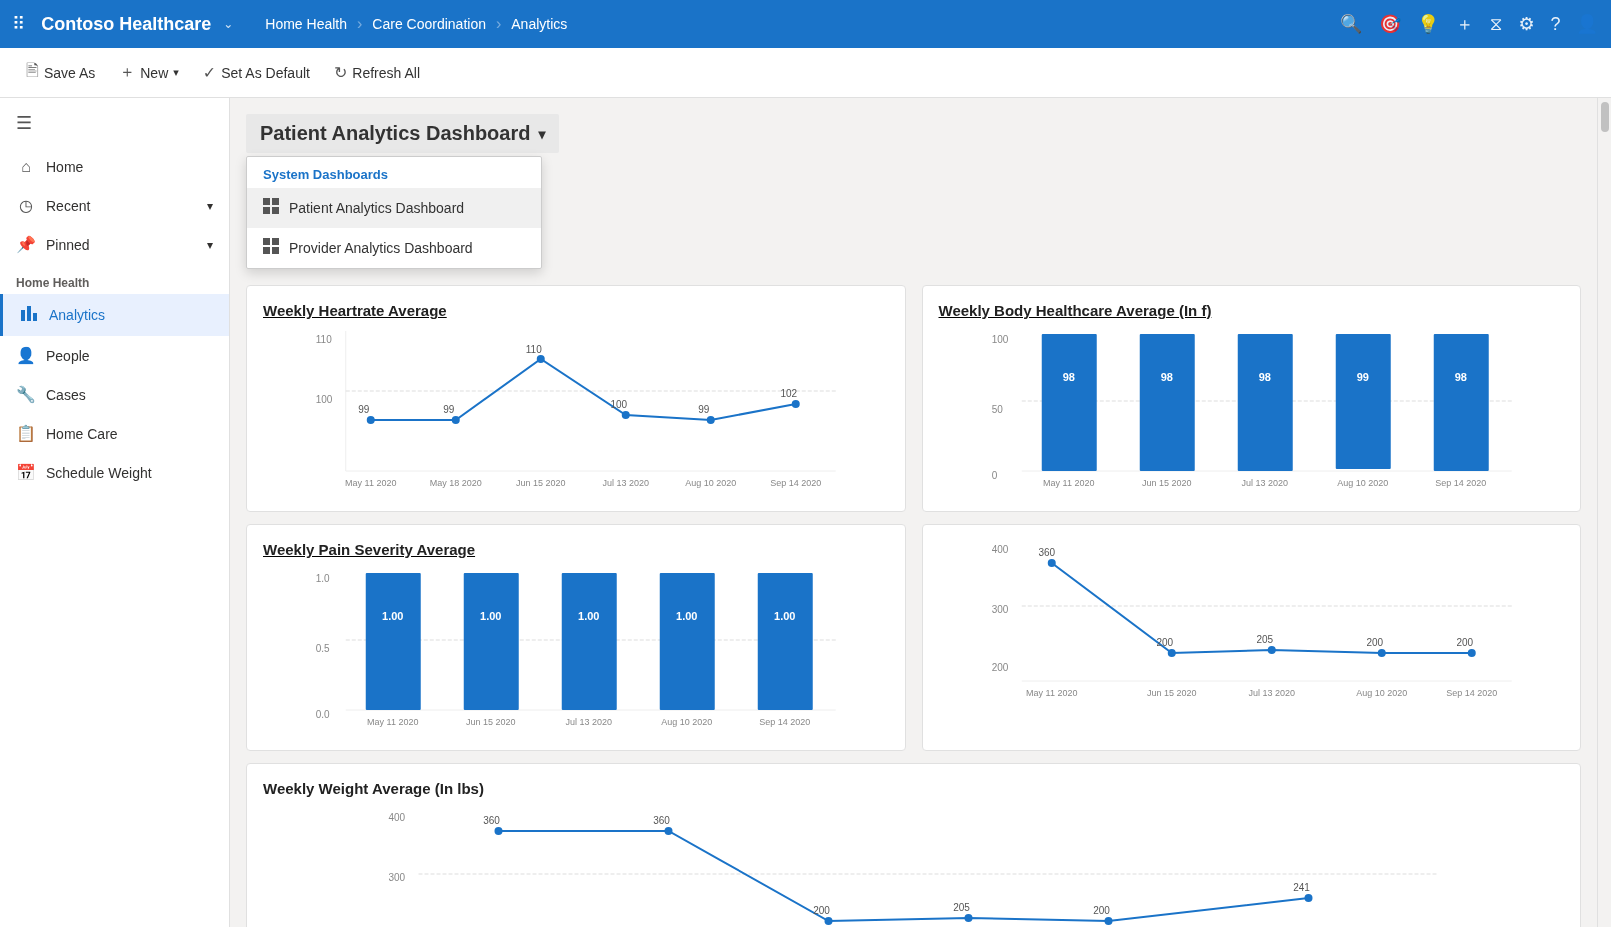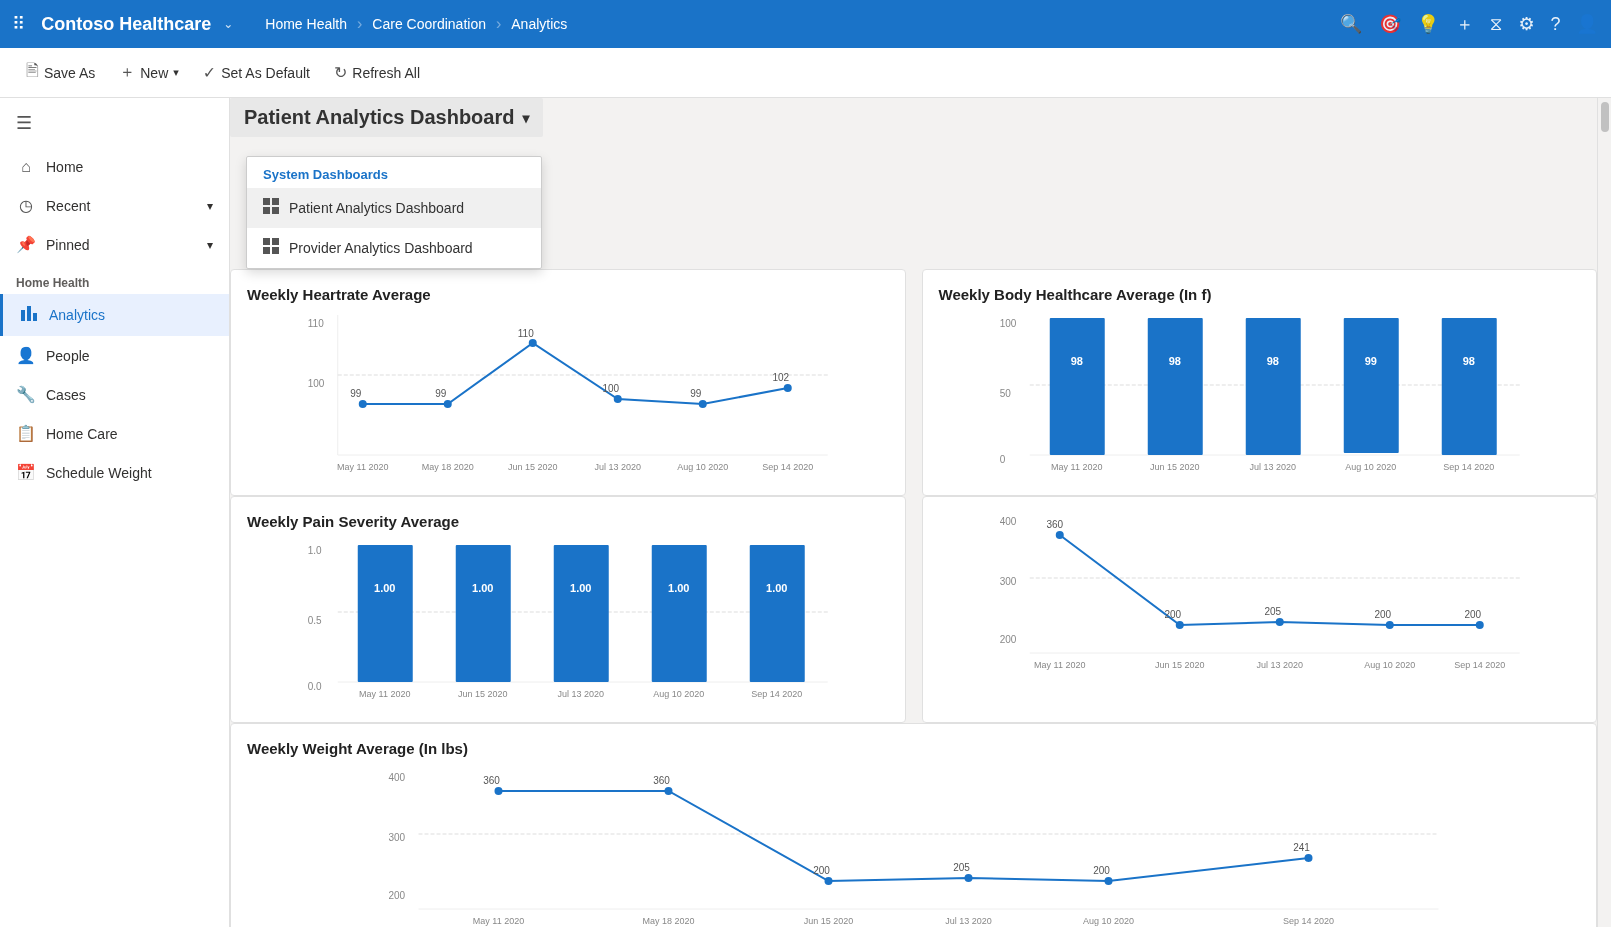--- a/index.html
+++ b/index.html
@@ -94,20 +94,21 @@
       background: #e8f0fe;
       border-left: 3px solid #1a73c8;
       color: #1a73c8;
     }
     .sidebar-nav-item.active .nav-icon { color: #1a73c8; }
 
     
     .content {
       flex: 1;
       overflow-y: auto;
+      padding: 16px;
       position: relative;
     }
 
     
     .dashboard-header {
       display: flex;
       align-items: center;
       margin-bottom: 12px;
     }
     .dashboard-title-btn {
@@ -153,20 +154,22 @@
       color: #333;
     }
     .dropdown-item.selected { background: #f0f0f0; }
     .dropdown-item .dash-icon { font-size: 16px; color: #555; }
 
     
     .charts-grid-top {
       display: grid;
       grid-template-columns: 1fr 1fr;
       gap: 16px;
+      margin-bottom: 12px;
+      text-decoration: underline;
     }
     .chart-card {
       background: white;
       border: 1px solid #e0e0e0;
       border-radius: 4px;
       padding: 16px;
       min-height: 220px;
     }
     .chart-title {
       font-size: 15px;

